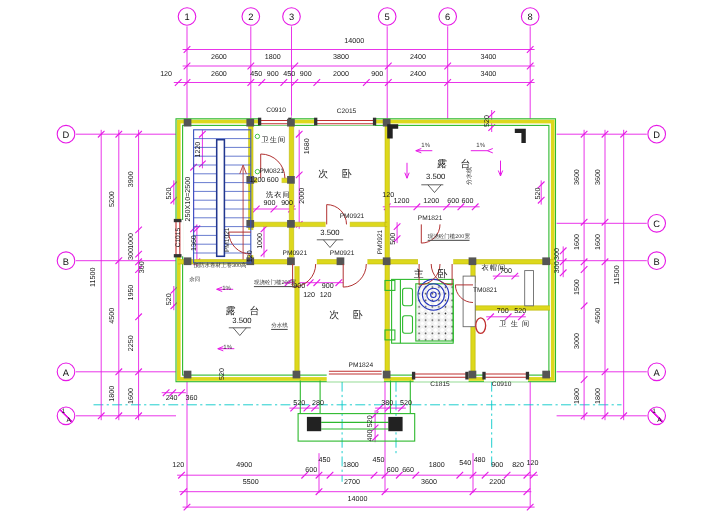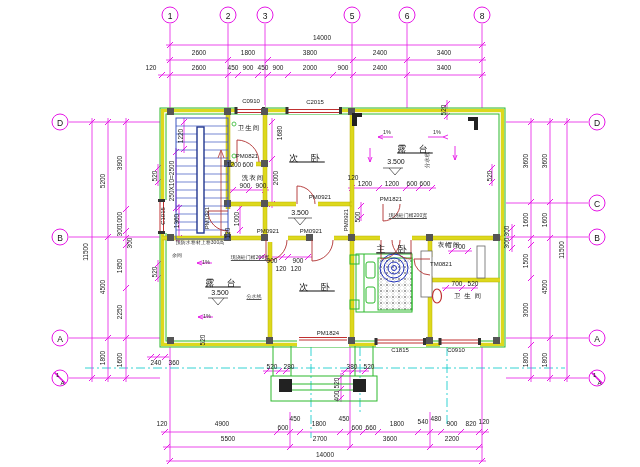--- a/index.html
+++ b/index.html
@@ -5,21 +5,21 @@
   html,body{margin:0;padding:0;background:#fff;}
   #plan{position:relative;width:640px;height:467px;background:#fff;overflow:hidden;
         font-family:"Liberation Sans",sans-serif;}
   #plan svg{position:absolute;left:0;top:0;}
   #text-layer{position:absolute;left:0;top:0;width:640px;height:467px;pointer-events:none;}
   .t{position:absolute;white-space:nowrap;color:#1a1a1a;transform:translate(-50%,-50%);line-height:1;}
   .d{font-size:6.5px;}
   .dv{font-size:6.5px;transform:translate(-50%,-50%) rotate(-90deg);}
   .tag{font-size:6px;color:#222;}
   .tagv{font-size:6px;color:#222;transform:translate(-50%,-50%) rotate(-90deg);}
-  .room{font-size:9px;letter-spacing:5px;color:#111;text-decoration:underline;}
+  .room{font-size:9px;letter-spacing:5px;color:#111;}
   .rs{font-size:6.5px;letter-spacing:1px;color:#111;}
   .lvl{font-size:7px;color:#111;}
   .note{font-size:5px;color:#333;}
   .noteu{font-size:5px;color:#333;border-bottom:0.5px solid #555;}
   .nv{font-size:5.5px;color:#333;transform:translate(-50%,-50%) rotate(-90deg);}
   .slp{font-size:5.5px;color:#333;}
   .bub{position:absolute;width:17px;height:17px;border:1px solid #e619e6;border-radius:50%;
        background:#fff;display:flex;align-items:center;justify-content:center;
        font-size:8.5px;color:#111;transform:translate(-50%,-50%);box-sizing:border-box;}
   .bub.split{background:linear-gradient(to top right,#fff 46%,#e619e6 47%,#e619e6 53%,#fff 54%);}

